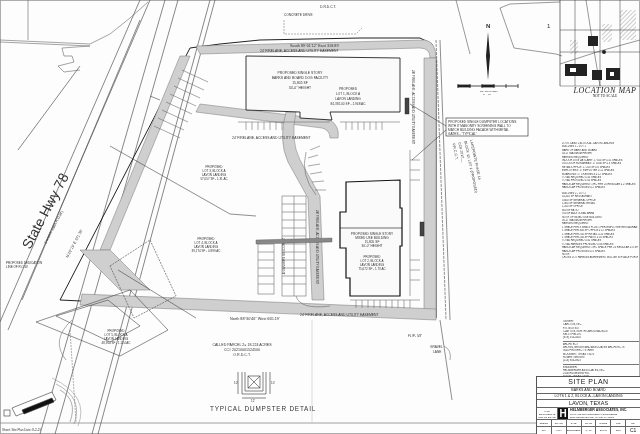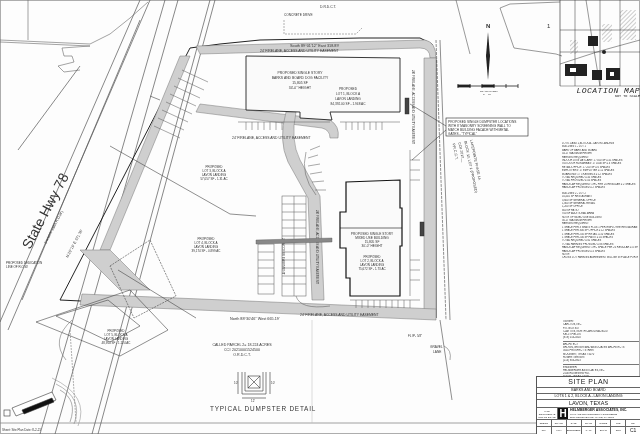--- a/index.html
+++ b/index.html
@@ -24,21 +24,21 @@
     .tb .r5 .logo { width: 10px; height: 11px; background: #111; color: #fff; font-size: 10px; font-weight: bold; line-height: 11px; text-align: center; }
     .tb .r5 .firm { flex: 1; padding-left: 2px; text-align: left; }
     .tb .r5 .firm .fn { font-size: 3.5px; font-weight: bold; line-height: 4.5px; }
     .tb .r5 .firm .fs { font-size: 2.4px; line-height: 3px; }
     .tb .grid { display: flex; height: 6px; border-bottom: 0.6px solid #666; }
     .tb .grid div { flex: 1; border-right: 0.6px solid #666; font-size: 2.2px; line-height: 6px; text-align: center; overflow: hidden; white-space: nowrap; }
     .tb .grid div:last-child { border-right: none; }
     .tb .grid2 { display: flex; height: 7px; }
     .tb .grid2 div { flex: 1; border-right: 0.6px solid #666; font-size: 2.2px; line-height: 7px; text-align: center; overflow: hidden; white-space: nowrap; }
     .tb .grid2 div:last-child { border-right: none; font-size: 5px; }
-    .locmap-label { position: absolute; left: 570px; top: 86px; width: 70px; text-align: right; font-family: Liberation Mono, monospace; color: #222; }
+    .locmap-label { position: absolute; left: 570px; top: 86px; width: 70px; text-align: center; font-family: Liberation Serif, serif; color: #222; }
     .locmap-label .l1 { font-size: 8px; letter-spacing: 0.5px; font-style: italic; }
     .locmap-label .l2 { font-size: 3.5px; margin-top: -1px; }
   </style>
 </head>
 <body>
 
 <div id="sheet">
 <svg width="640" height="434" viewBox="0 0 640 434">
   <defs>
     <pattern id="hatch" width="3" height="3" patternUnits="userSpaceOnUse" patternTransform="rotate(45)">

